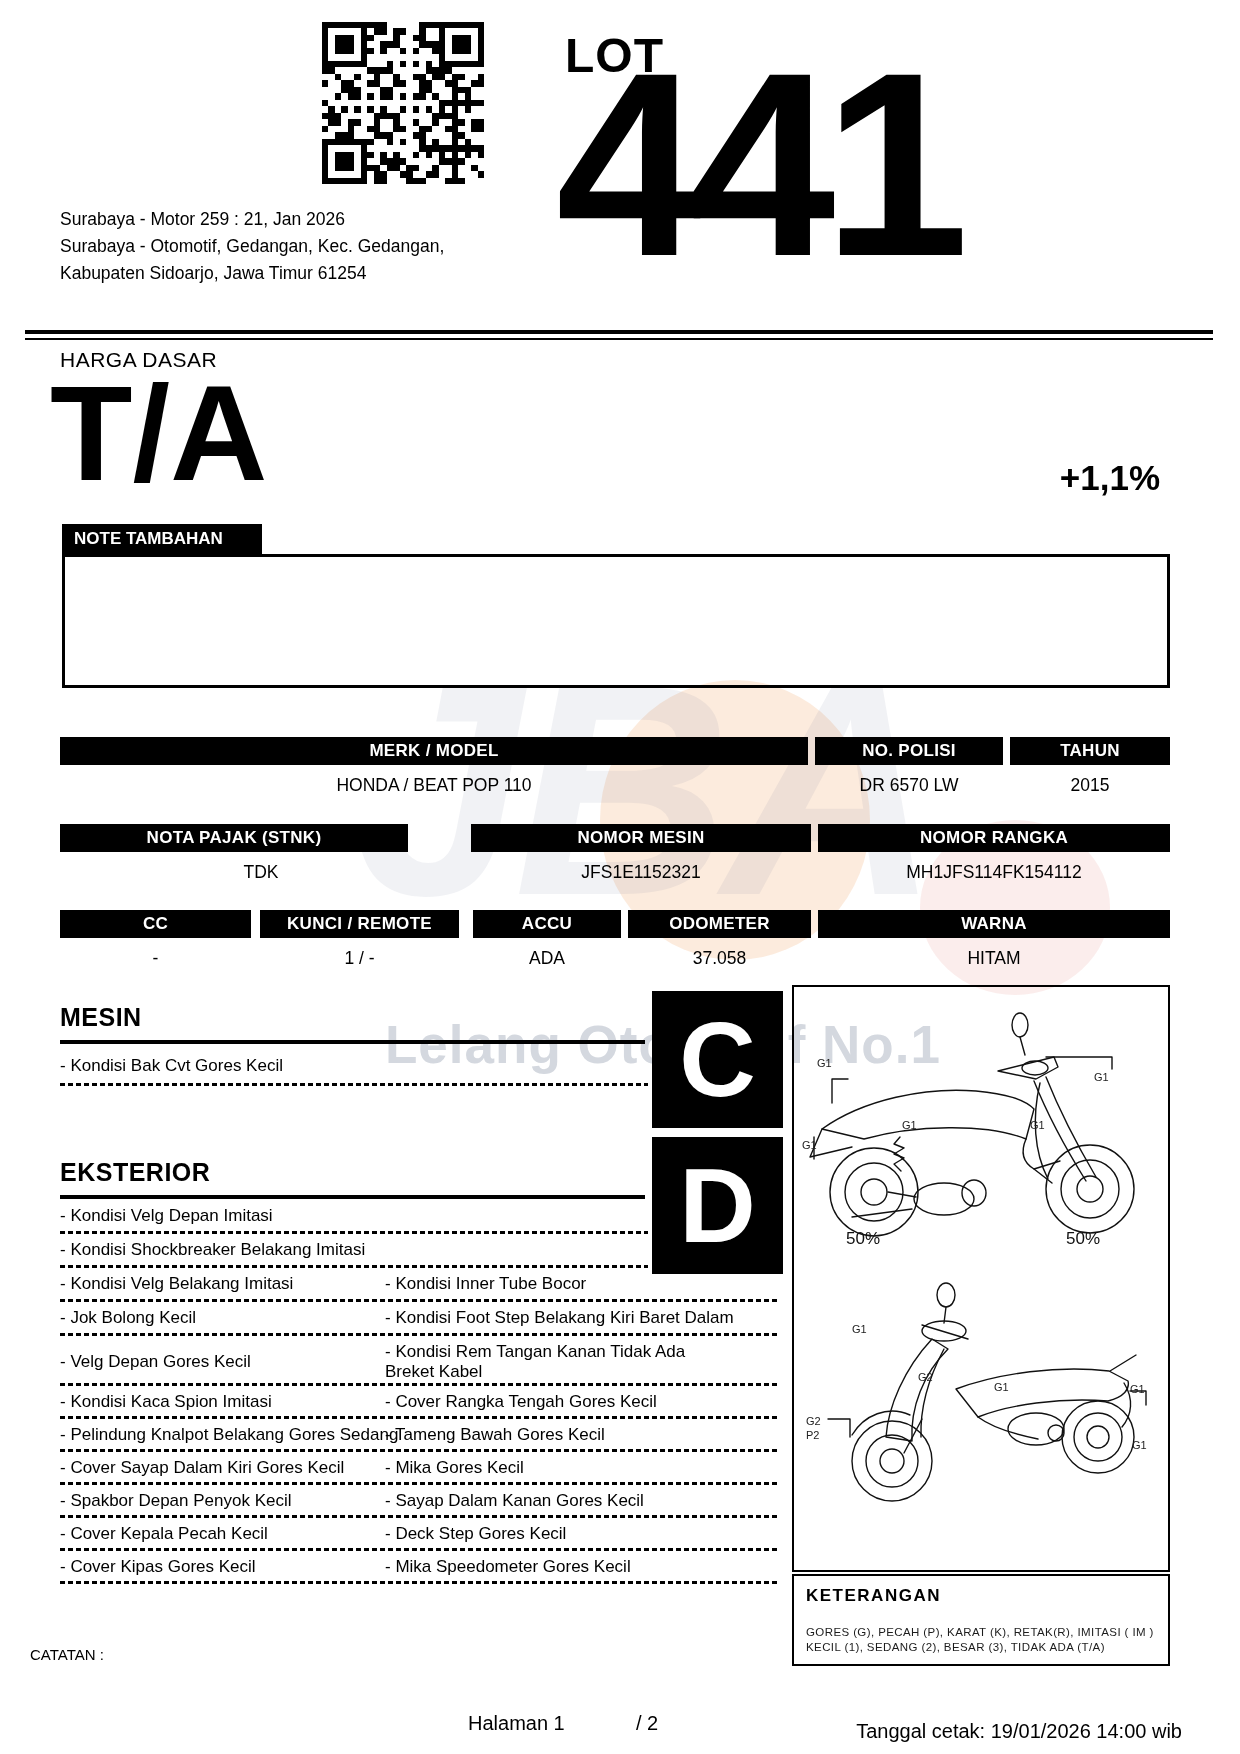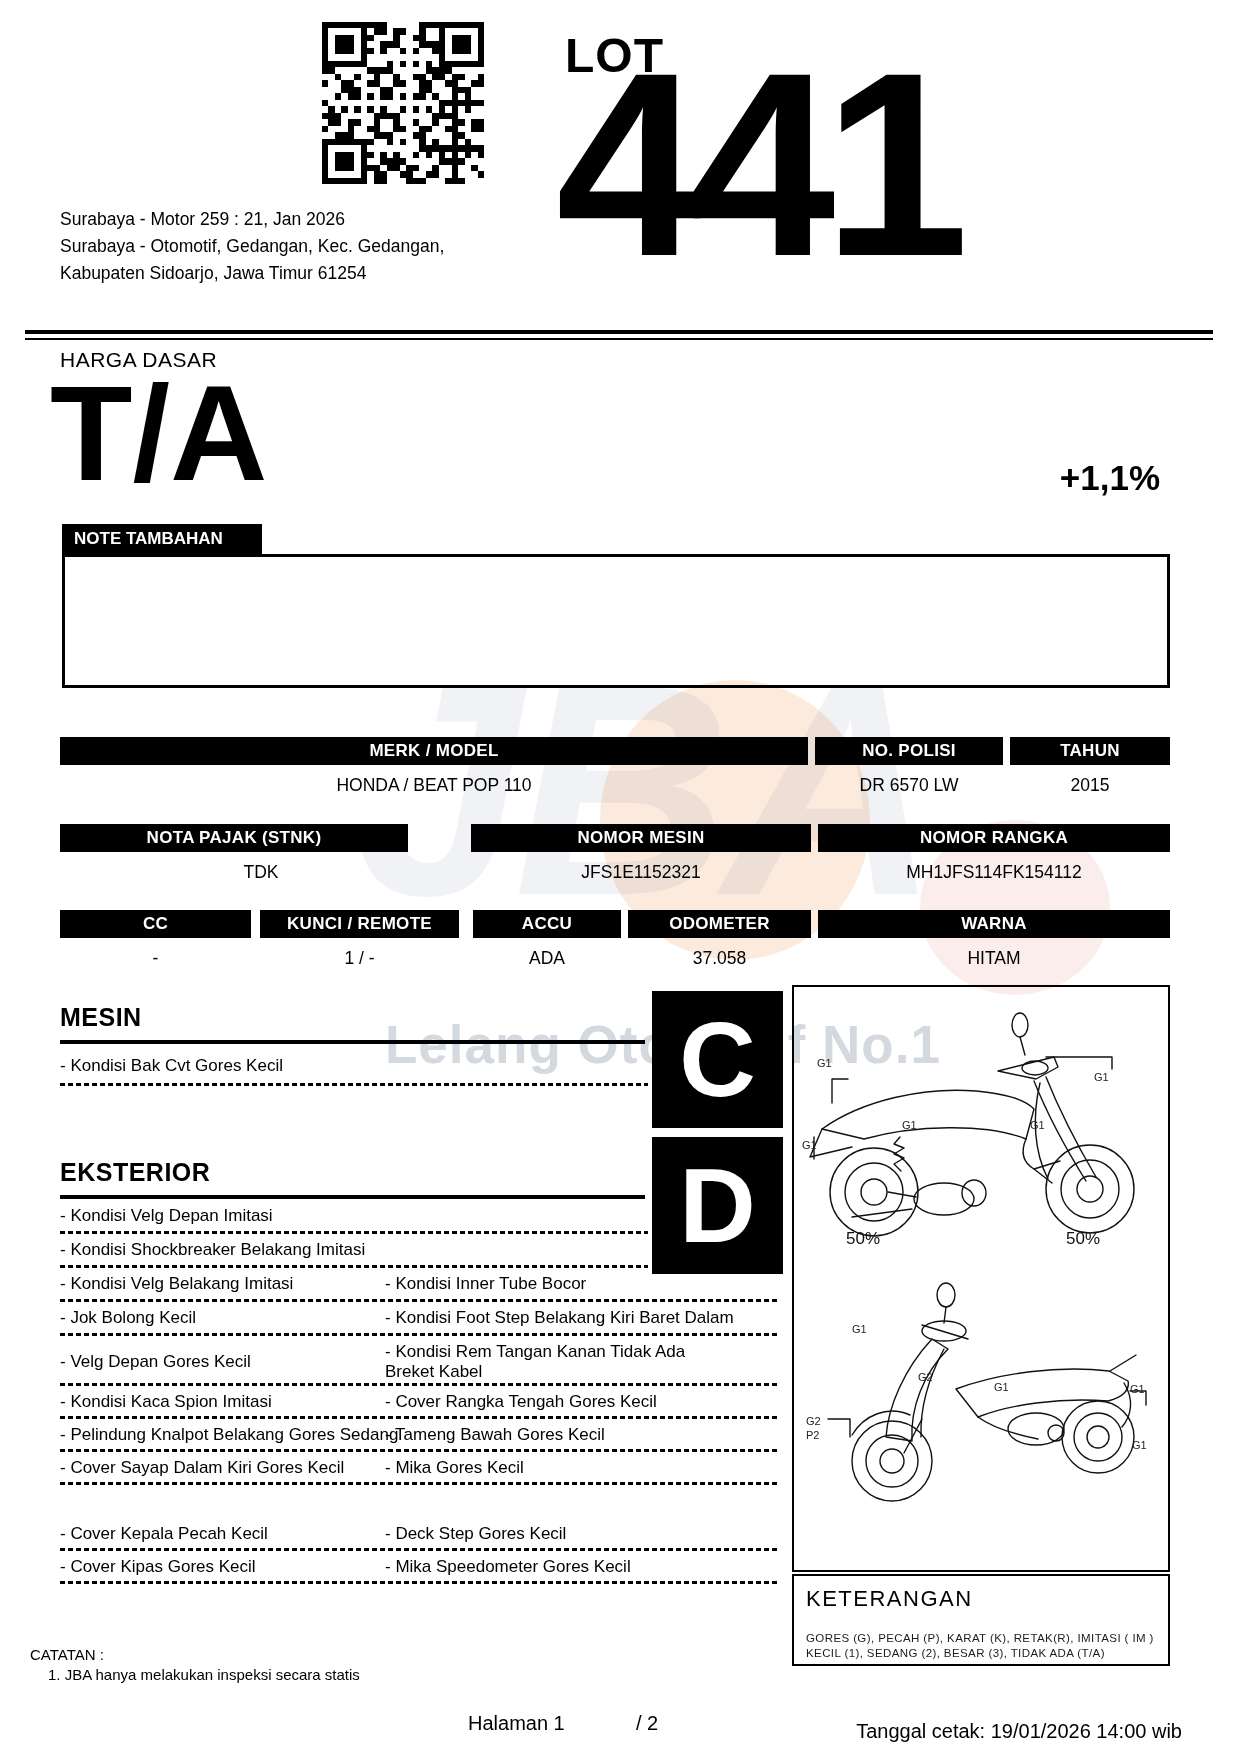--- a/index.html
+++ b/index.html
@@ -40,21 +40,21 @@
   .sec-rule { position:absolute; z-index:2; left:60px; width:585px; height:4px; background:#000; }
   .ekrow { position:absolute; z-index:2; left:60px; font-size:17px; line-height:20px; }
   .ekrow::after { content:""; position:absolute; left:0; right:0; bottom:0; height:3px;
                   background:repeating-linear-gradient(90deg,#000 0 5px,transparent 5px 8px); }
   .ekrow .right { position:absolute; left:325px; top:0; width:350px; }
   .grade { position:absolute; z-index:2; left:652px; width:131px; height:137px; background:#000; color:#fff;
            display:flex; align-items:center; justify-content:center; font-size:106px; font-weight:bold; }
   
   #diagram-box { left:792px; top:985px; width:378px; height:587px; border:2px solid #000; z-index:1; }
   #keterangan-box { left:792px; top:1574px; width:378px; height:92px; border:2px solid #000; padding:10px 12px; z-index:2; background:transparent; }
-  #keterangan-box .kt { font-size:22px; font-weight:normal; letter-spacing:1.5px; margin-bottom:20px; }
+  #keterangan-box .kt { font-size:17px; font-weight:bold; letter-spacing:1.5px; margin-bottom:20px; }
   #keterangan-box .kl { font-size:11.5px; letter-spacing:.4px; color:#1c1c1c; margin-top:3px; white-space:nowrap; }
   .dlabel { position:absolute; font-size:11px; color:#222; z-index:2; }
   .dwear { position:absolute; font-size:17px; color:#111; z-index:2; }
   #scooters { position:absolute; left:0; top:0; }
   
   #catatan { left:30px; top:1645px; font-size:15px; line-height:20px; }
   #catatan .ci { margin-left:18px; }
   #page-num { left:468px; top:1712px; font-size:20px; }
   #page-of { left:636px; top:1712px; font-size:20px; }
   #printed { right:58px; top:1720px; font-size:20px; }
@@ -448,20 +448,23 @@
   <div class="ekrow" style="top:1342px;width:718px;height:44px">
     <span style="position:absolute;top:10px">- Velg Depan Gores Kecil</span>
     <span class="right">- Kondisi Rem Tangan Kanan Tidak Ada Breket Kabel</span>
     </div>
   <div class="ekrow" style="top:1425px;width:718px;height:27px">
     <span>- Pelindung Knalpot Belakang Gores Sedang</span>
     <span class="right">- Tameng Bawah Gores Kecil</span></div>
   <div class="ekrow" style="top:1458px;width:718px;height:27px">
     <span>- Cover Sayap Dalam Kiri Gores Kecil</span>
     <span class="right">- Mika Gores Kecil</span></div>
+  <div class="ekrow" style="top:1491px;width:718px;height:27px">
+    <span>- Spakbor Depan Penyok Kecil</span>
+    <span class="right">- Sayap Dalam Kanan Gores Kecil</span></div>
   <div class="ekrow" style="top:1524px;width:718px;height:27px">
     <span>- Cover Kepala Pecah Kecil</span>
     <span class="right">- Deck Step Gores Kecil</span></div>
   <div class="ekrow" style="top:1557px;width:718px;height:27px">
     <span>- Cover Kipas Gores Kecil</span>
     <span class="right">- Mika Speedometer Gores Kecil</span></div>
 
   <div class="abs" id="diagram-box">
     <svg id="scooters" width="374" height="583" viewBox="0 0 374 583" fill="none" stroke="#111" stroke-width="1.4" stroke-linejoin="round" stroke-linecap="round">
 
@@ -536,20 +539,19 @@
   </div>
 
   <div class="abs" id="keterangan-box">
     <div class="kt">KETERANGAN</div>
     <div class="kl">GORES (G), PECAH (P), KARAT (K), RETAK(R), IMITASI ( IM )</div>
     <div class="kl">KECIL (1), SEDANG (2), BESAR (3), TIDAK ADA (T/A)</div>
   </div>
 
   <div class="abs" id="catatan">
     <div>CATATAN :</div>
-    <div class="ci">1. JBA hanya melakukan inspeksi secara statis</div>
   </div>
 
   <div class="abs" id="page-num">Halaman 1</div>
   <div class="abs" id="page-of">/ 2</div>
   <div class="abs" id="printed">Tanggal cetak: 19/01/2026 14:00 wib</div>
 
 </div>
 
 </body></html>

